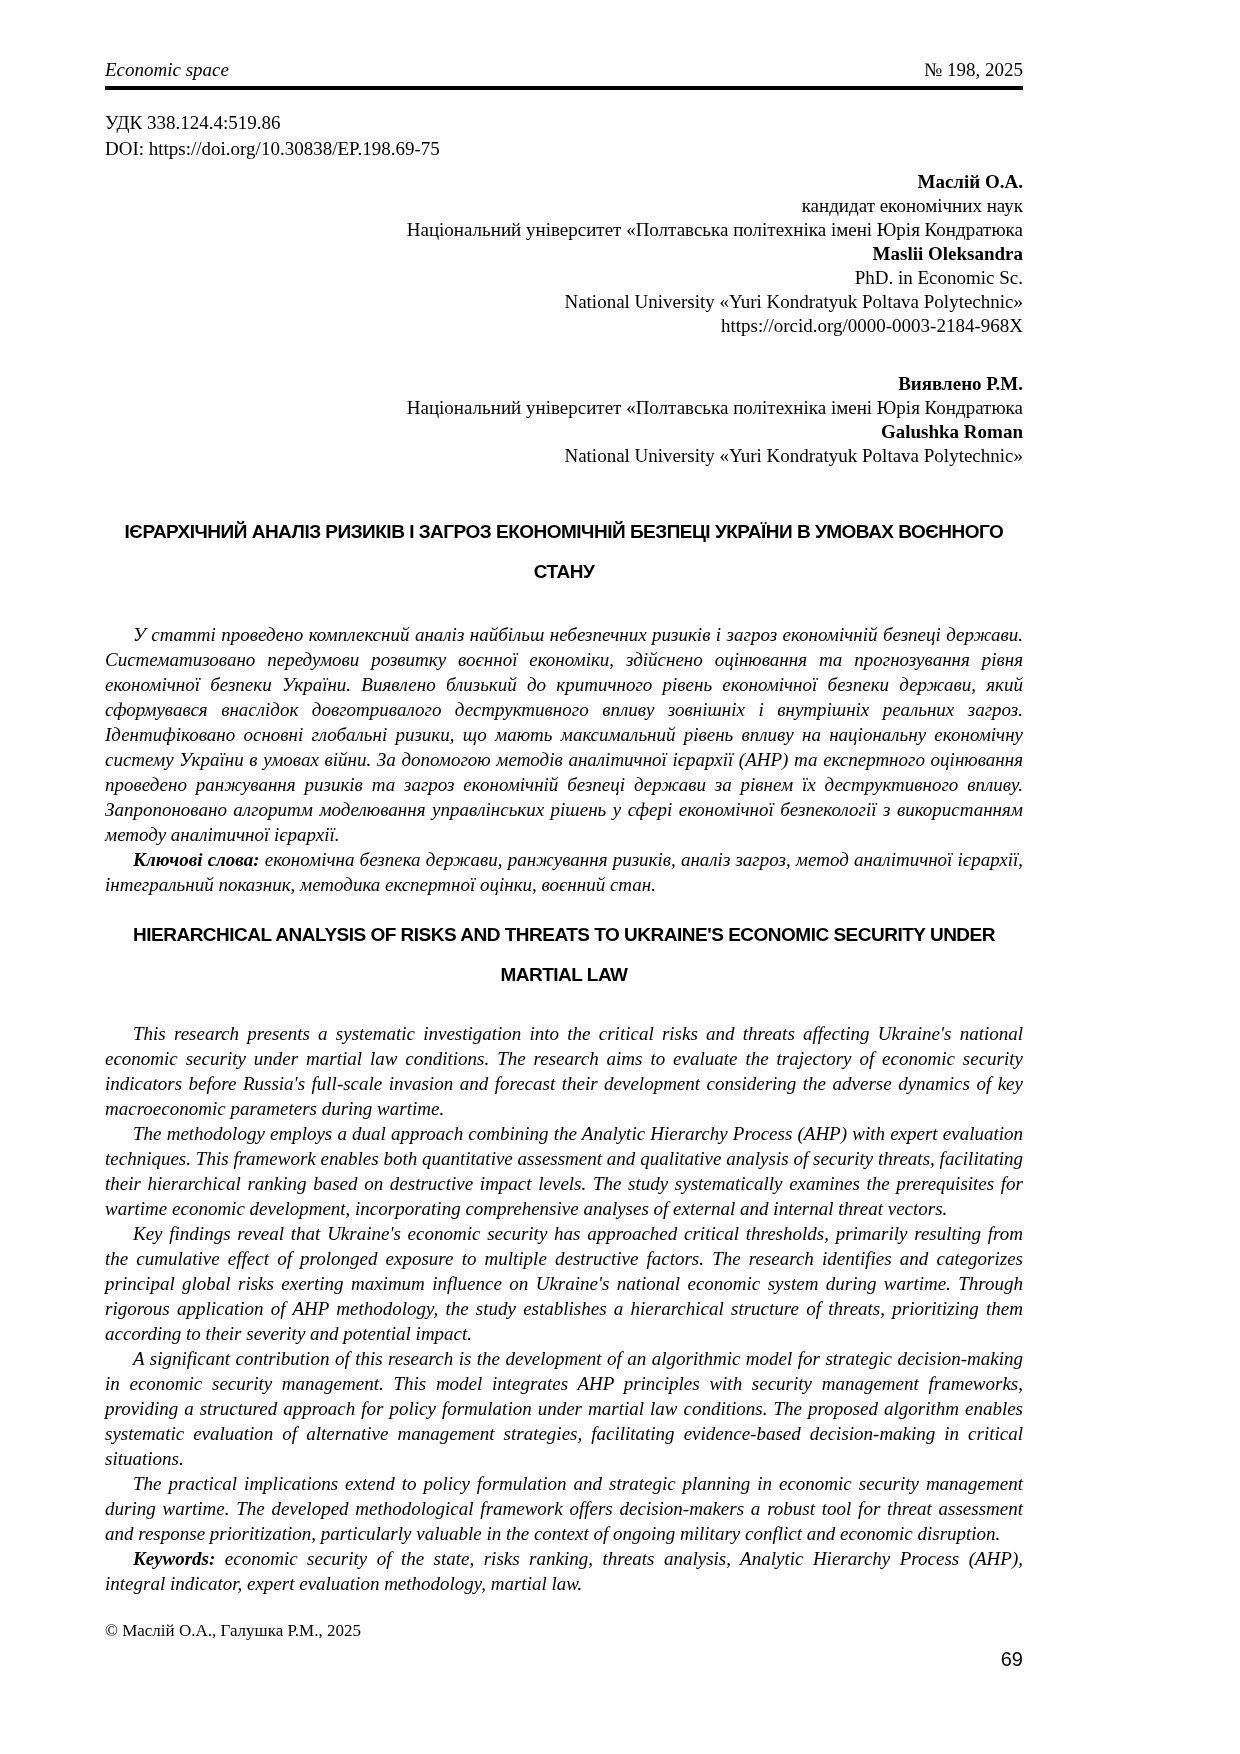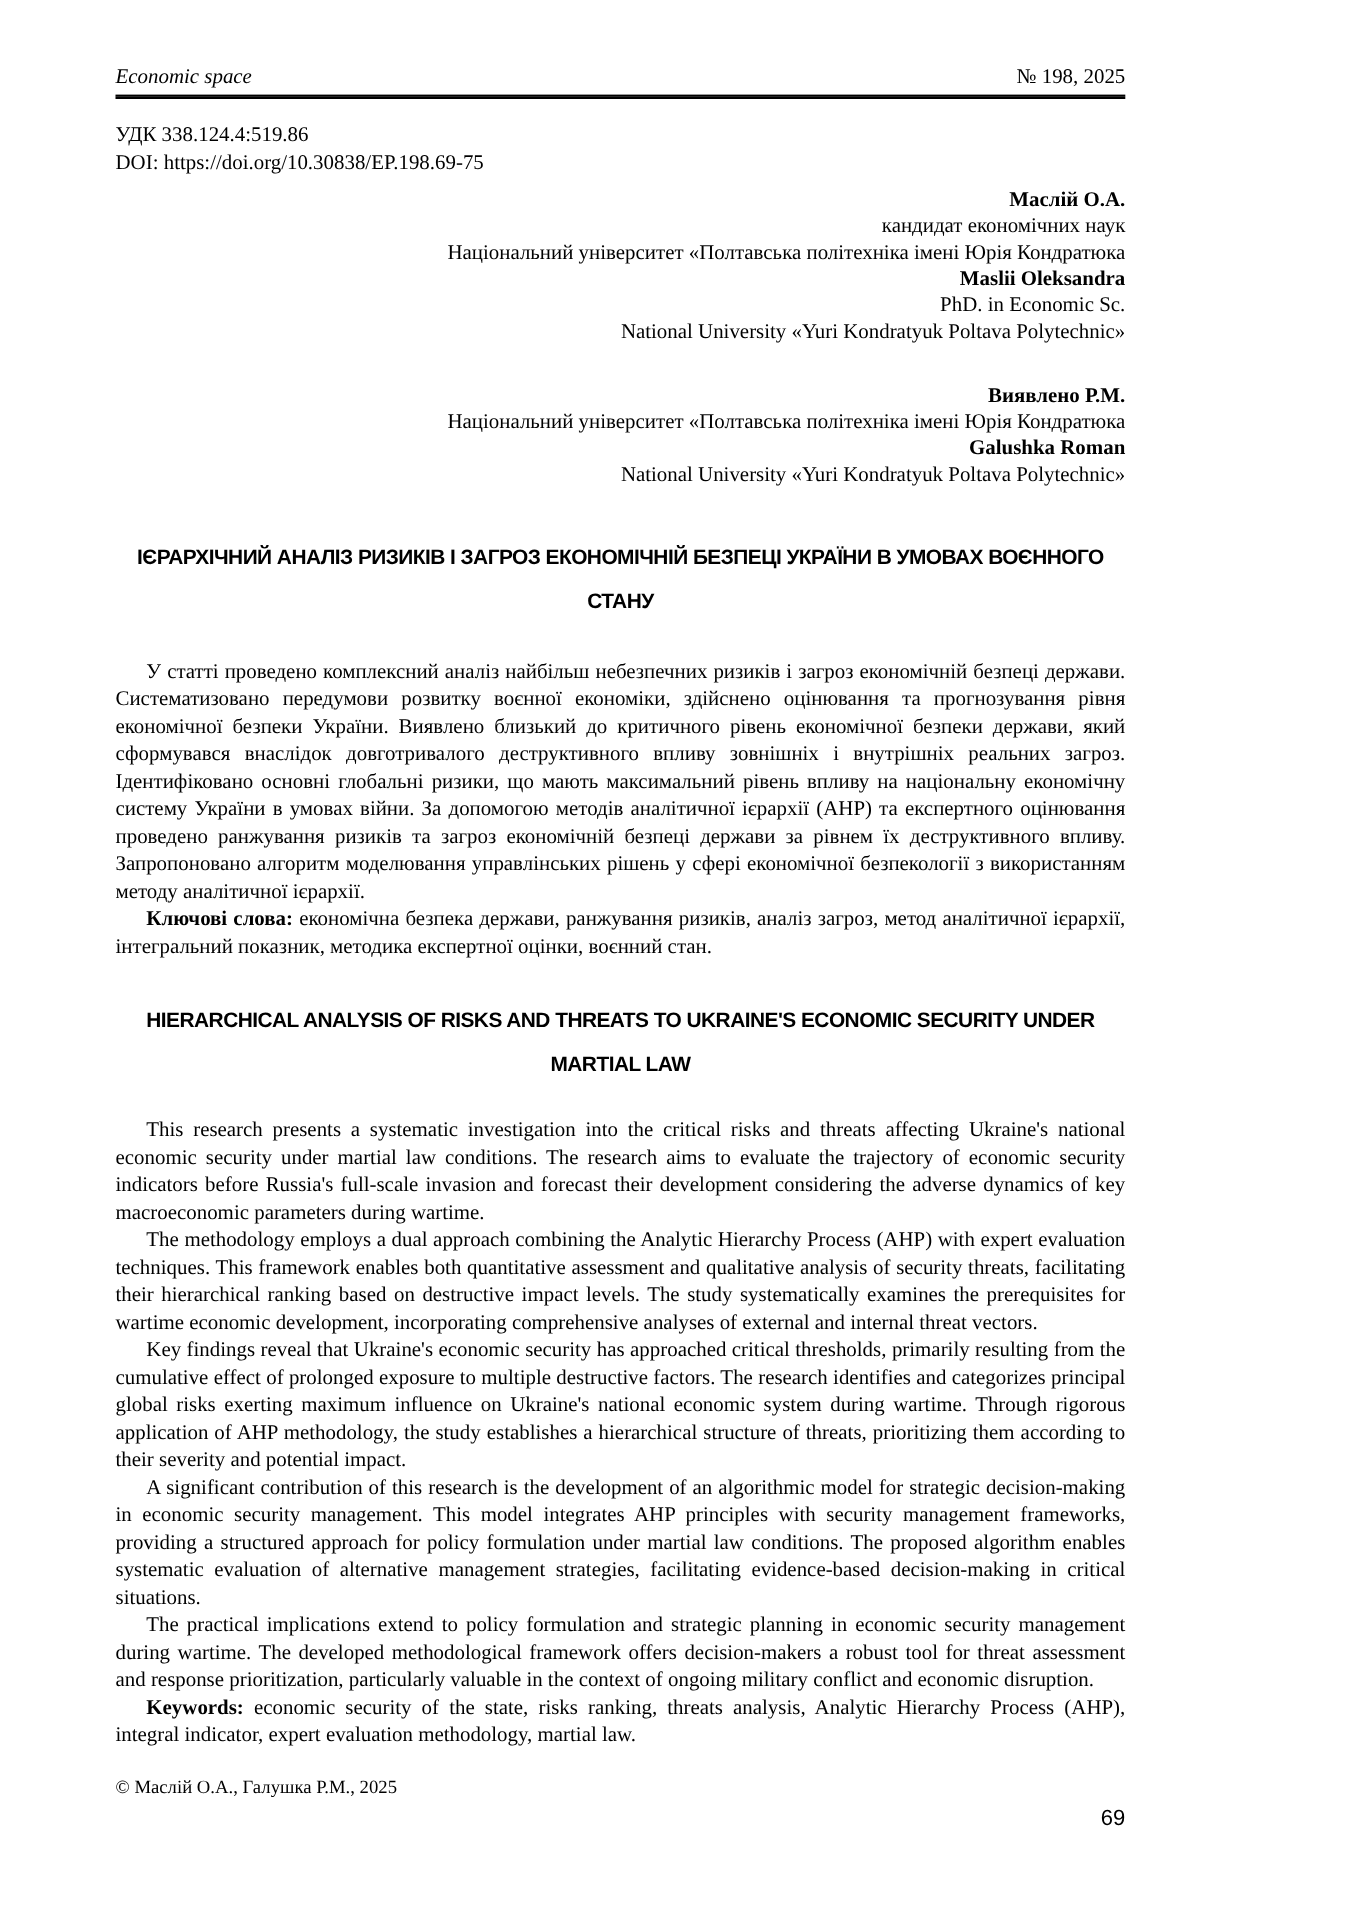--- a/index.html
+++ b/index.html
@@ -41,25 +41,26 @@
   
   .article-title {
     font-family: "Liberation Sans", sans-serif;
     font-weight: 700;
     font-size: 19px;
     line-height: 40px;
     letter-spacing: -0.5px;
     text-align: center;
   }
   .title-uk { margin-top: 44px; }
-  .title-en { margin-top: 36px; }
+  .title-en { margin-top: 18px; }
   
   .abstract { margin-top: 30px; }
   .abstract-en { margin-top: 26px; }
   .abstract p {
+    font-style: italic;
     font-size: 19px;
     line-height: 25px;
     text-align: justify;
     text-indent: 28px;
   }
   .kw-label { font-weight: bold; }
   
   .copyright { margin-top: 24px; font-size: 17px; line-height: 22px; }
   .page-number {
     text-align: right;
@@ -85,20 +86,21 @@
     <div>DOI: https://doi.org/10.30838/EP.198.69-75</div>
   </div>
 
   <div class="author-block author-block-1">
     <div class="author-name">Маслій О.А.</div>
     <div>кандидат економічних наук</div>
     <div>Національний університет «Полтавська політехніка імені Юрія Кондратюка</div>
     <div class="author-name">Maslii Oleksandra</div>
     <div>PhD. in Economic Sc.</div>
     <div>National University «Yuri Kondratyuk Poltava Polytechnic»</div>
+    <div>https://orcid.org/0000-0003-2184-968X</div>
   </div>
 
   <div class="author-block author-block-2">
     <div class="author-name">Виявлено Р.М.</div>
     <div>Національний університет «Полтавська політехніка імені Юрія Кондратюка</div>
     <div class="author-name">Galushka Roman</div>
     <div>National University «Yuri Kondratyuk Poltava Polytechnic»</div>
   </div>
 
   <h1 class="article-title title-uk">ІЄРАРХІЧНИЙ АНАЛІЗ РИЗИКІВ І ЗАГРОЗ ЕКОНОМІЧНІЙ БЕЗПЕЦІ УКРАЇНИ В УМОВАХ ВОЄННОГО СТАНУ</h1>

